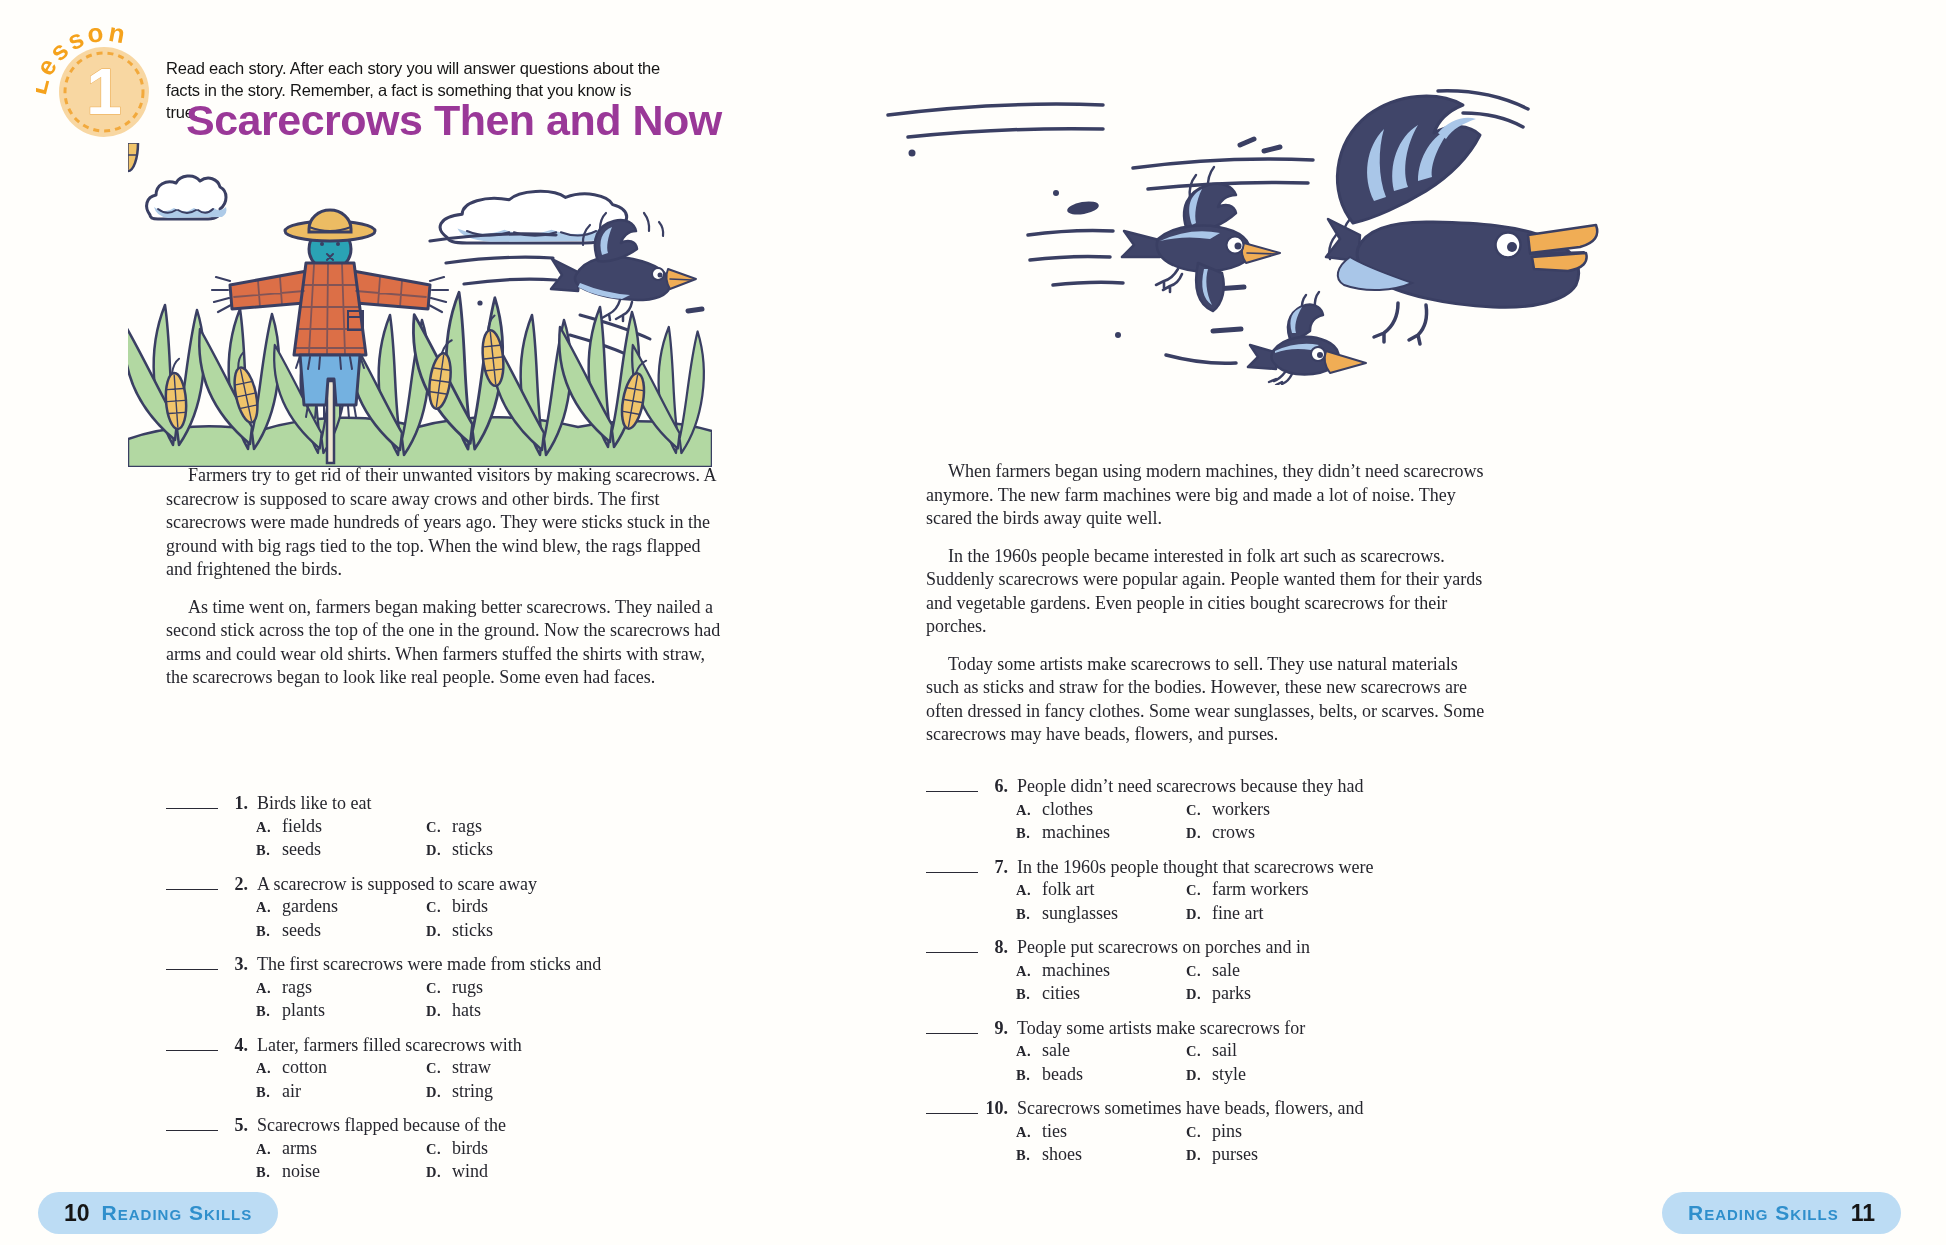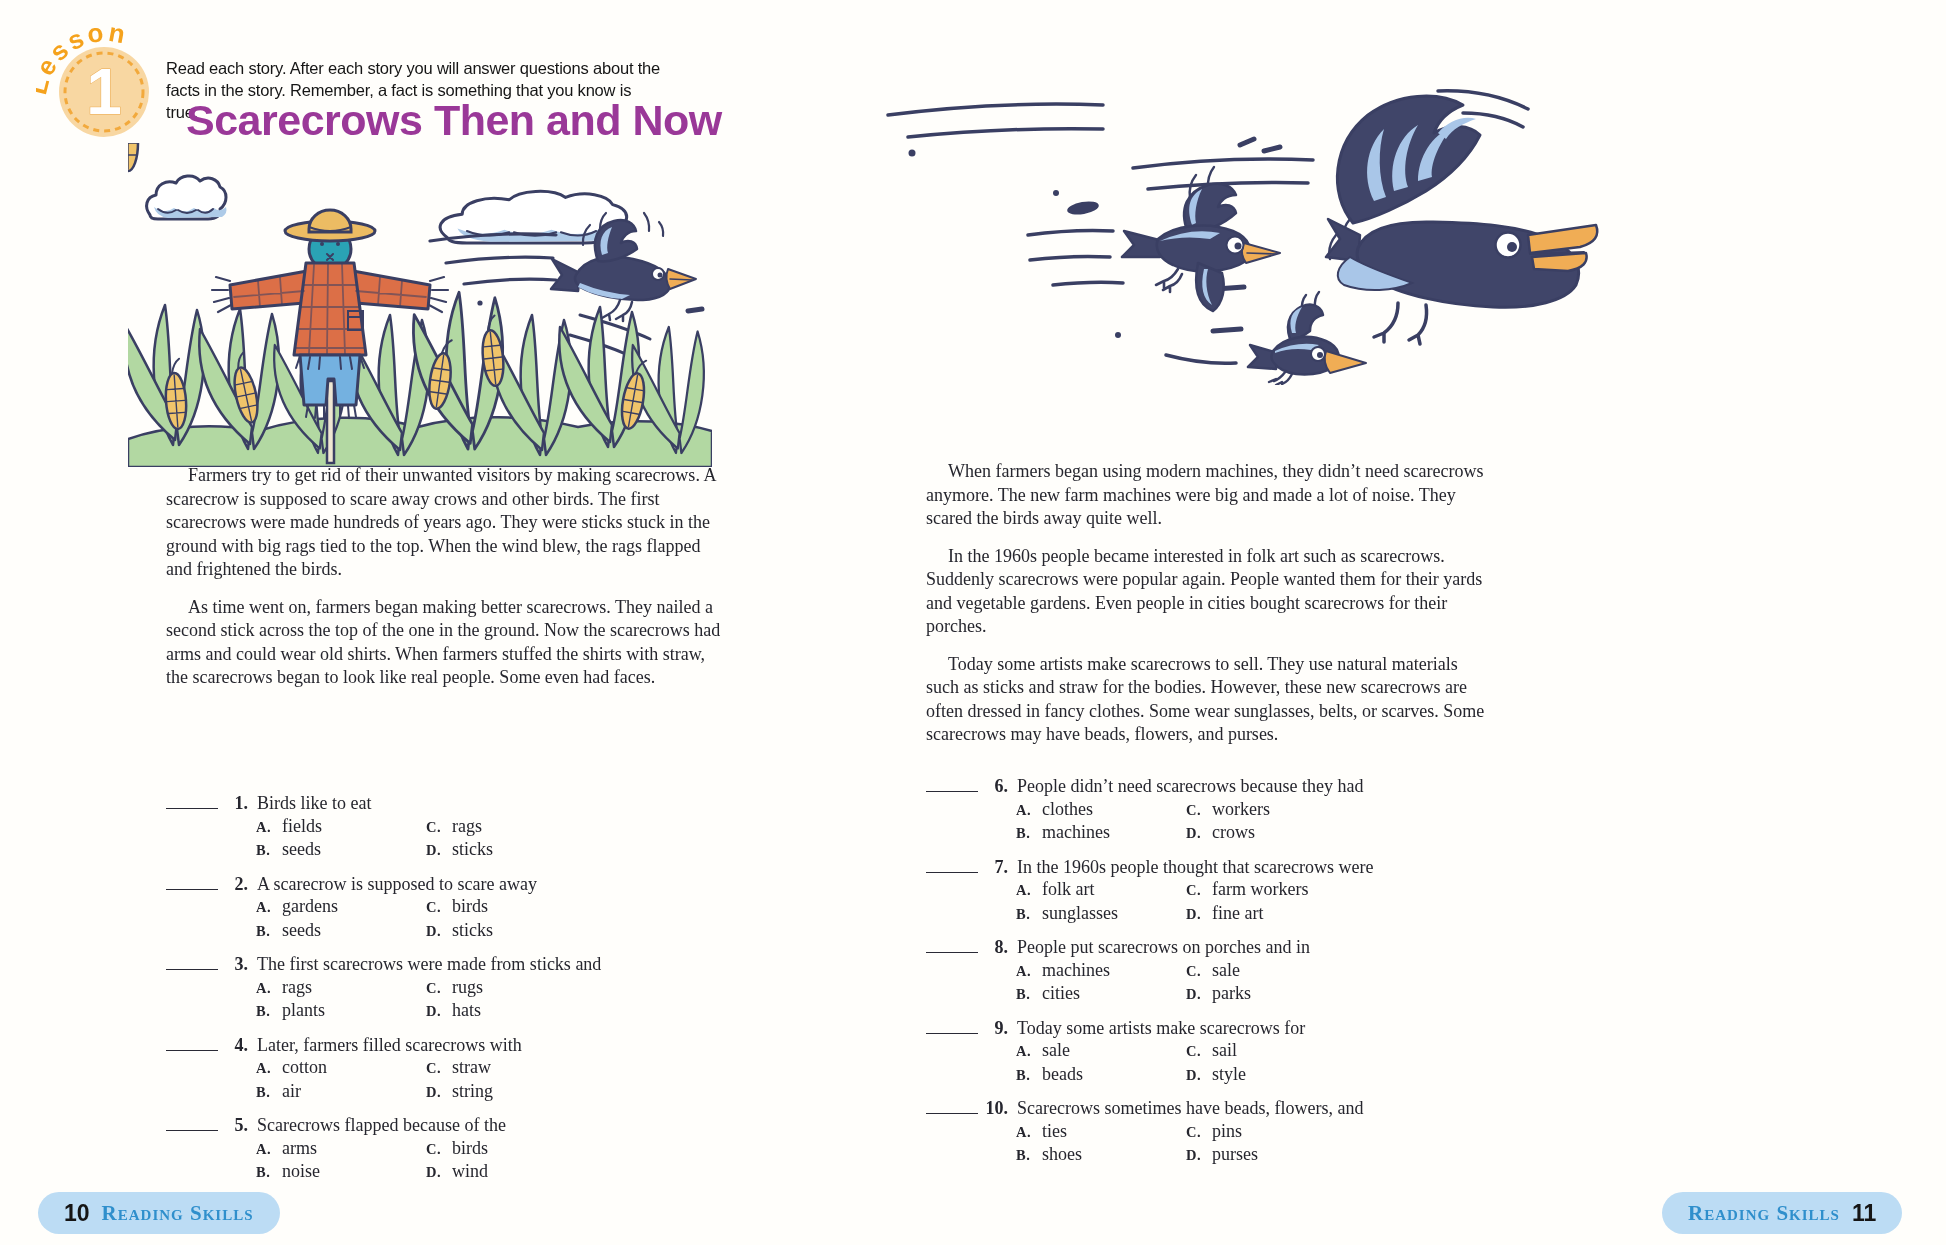--- a/index.html
+++ b/index.html
@@ -52,21 +52,21 @@
 
   
   .footer{
     top:1192px;height:42px;border-radius:21px;background:#bcdcf4;
     display:flex;align-items:center;gap:12px;padding:0 26px;
     font-family:"Liberation Sans",sans-serif;font-weight:bold;text-align:center;
   }
   .footer-left{left:38px;}
   .footer-right{left:1662px;}
   .page-num{font-size:23px;color:#151515;}
-  .footer-label{font-size:21px;color:#2f8fcc;font-variant:small-caps;letter-spacing:1px;font-family:Liberation Serif, serif;}
+  .footer-label{font-size:21px;color:#2f8fcc;font-variant:small-caps;letter-spacing:1px;}
 
   
   .ink{stroke:#3a3f63;fill:none;stroke-linecap:round;stroke-linejoin:round;}
   .crow-fill{fill:#404569;stroke:#3a3f63;stroke-width:2.5;stroke-linejoin:round;}
   .blue-acc{fill:#a9c6e8;}
   .beak{fill:#f0ad55;stroke:#3a3f63;stroke-width:2;stroke-linejoin:round;}
   .green{fill:#b2d8a2;stroke:#3a3f63;stroke-width:2.5;stroke-linejoin:round;}
 </style>
 </head>
 <body>

